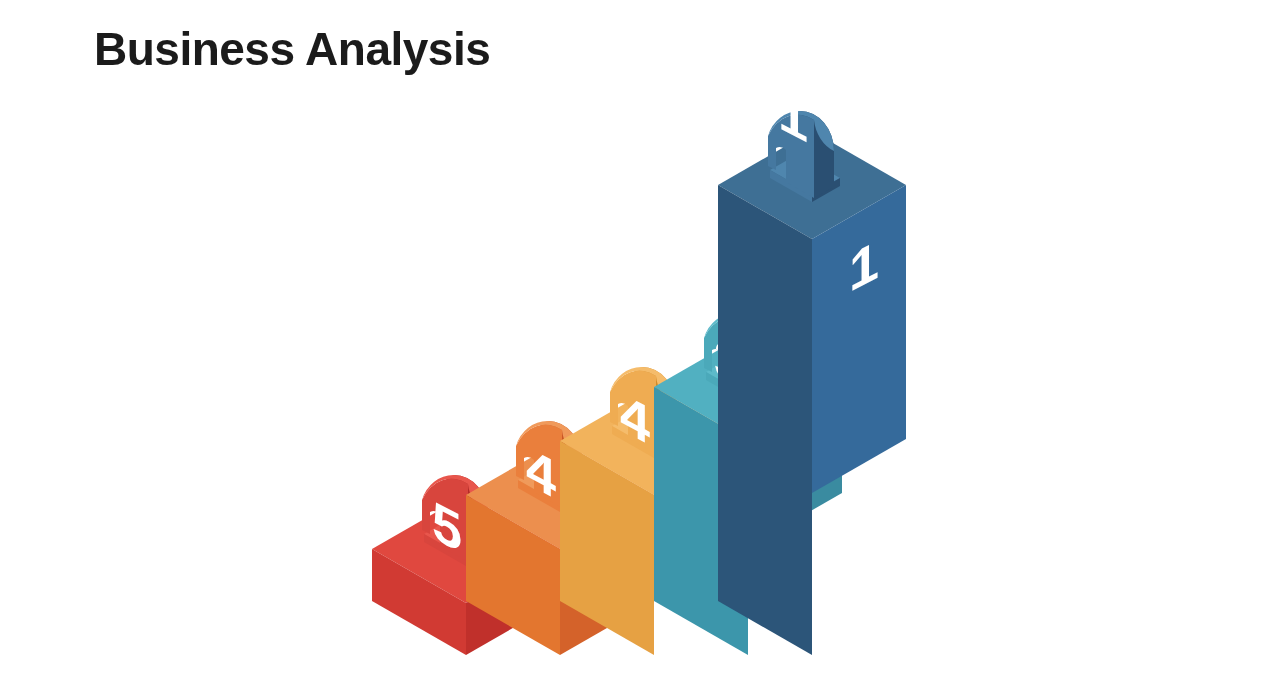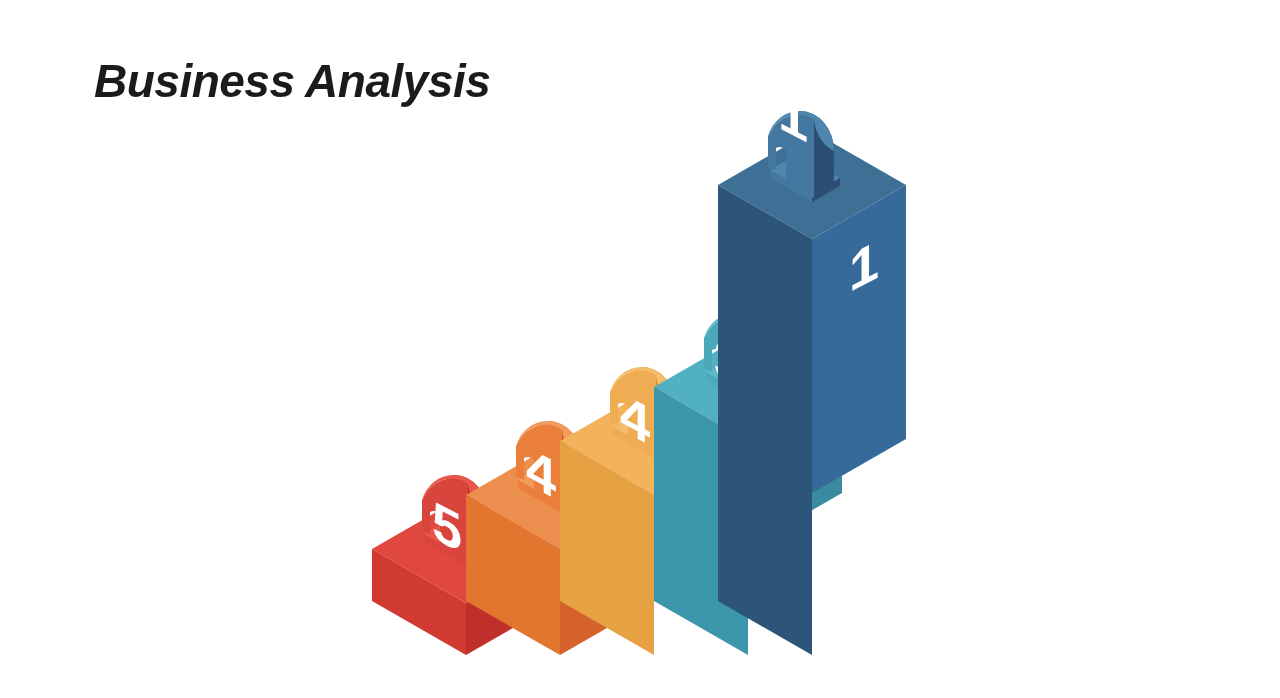--- a/index.html
+++ b/index.html
@@ -17,29 +17,28 @@
   }
   #slide {
     position: relative;
     width: 1280px;
     height: 698px;
     background: #ffffff;
   }
   #page-title {
     position: absolute;
     left: 94px;
-    top: 52px;
+    top: 20px;
     font-family: "Liberation Sans", sans-serif;
     font-weight: bold;
     font-size: 46px;
     line-height: 58px;
     letter-spacing: -0.5px;
     color: #1b1b1b;
     white-space: nowrap;
-    font-style: italic;
   }
   #iso-stairs {
     position: absolute;
     left: 0;
     top: 0;
     width: 1280px;
     height: 698px;
   }
   .num-face {
     font-family: "Liberation Sans", sans-serif;

